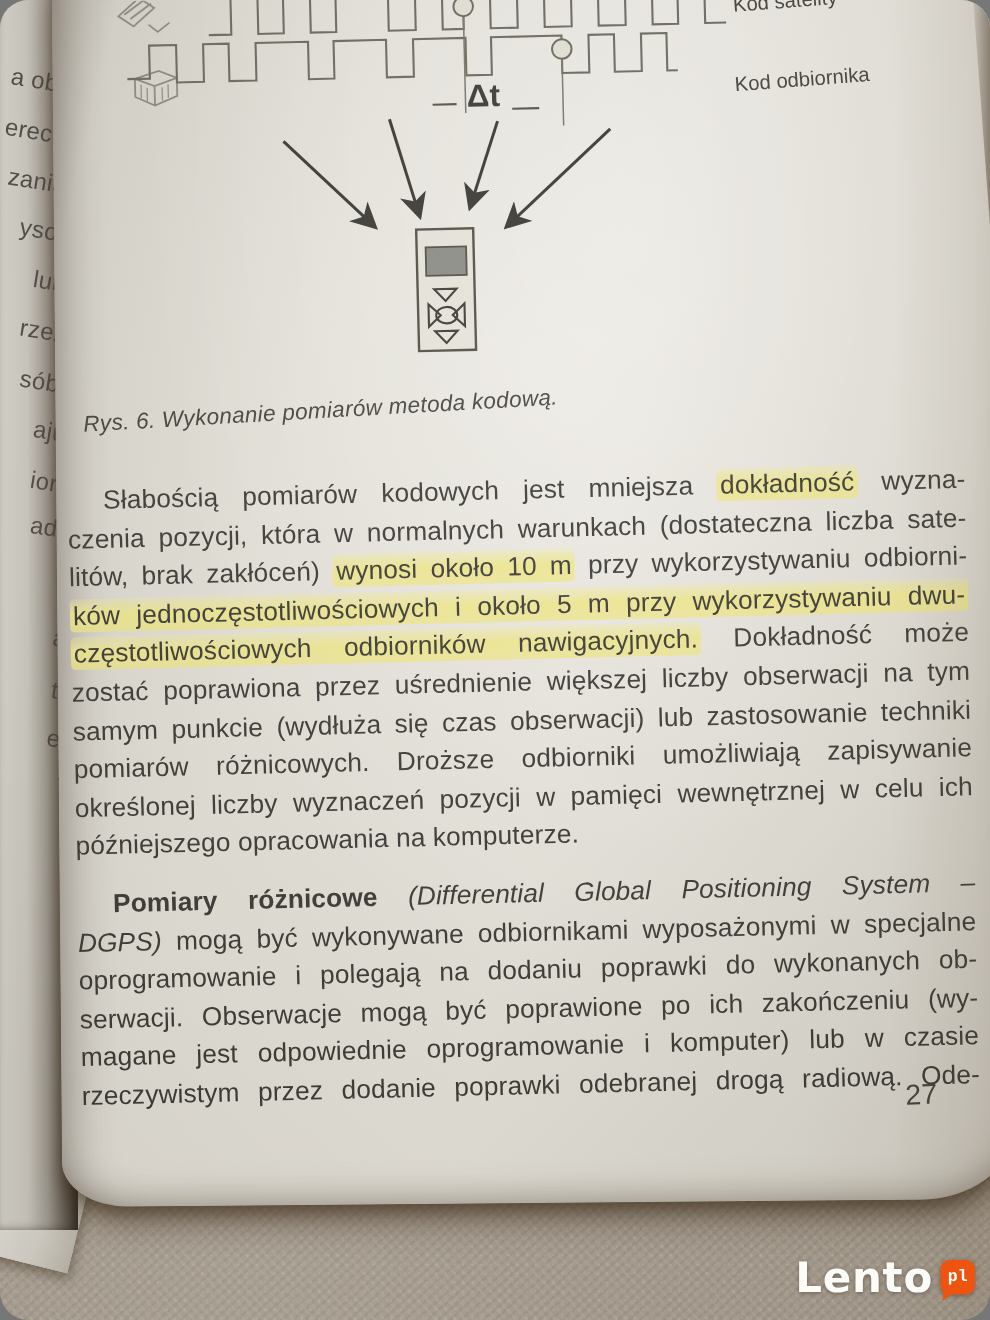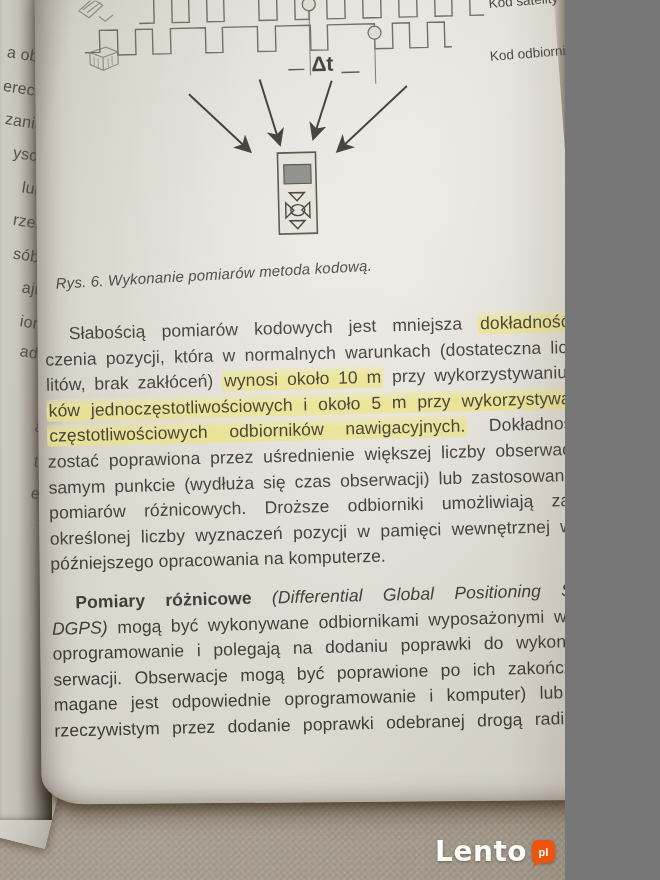--- a/index.html
+++ b/index.html
@@ -6,28 +6,28 @@
     --highlight:#efe892;
     --page-bg:#e0ddd4;
     --text:#3d3b37;
     --fabric:#a69c8e;
     --badge:#ef5310;
     --ink:#5d5a52;
   }
   *{margin:0;padding:0;box-sizing:border-box;}
   body{width:660px;height:880px;overflow:hidden;background:#777;
        font-family:"Liberation Sans","DejaVu Sans",sans-serif;}
-  .photo{position:relative;width:565px;height:880px;overflow:hidden;
+  .photo{position:relative;width:660px;height:880px;overflow:hidden;
          background:
            radial-gradient(circle at 25% 95%, rgba(255,255,250,.14), transparent 55%),
            repeating-linear-gradient(48deg, rgba(255,255,255,.06) 0 2px, transparent 2px 5px),
            repeating-linear-gradient(-42deg, rgba(60,50,35,.08) 0 2px, transparent 2px 5px),
            radial-gradient(rgba(255,255,255,.12) 16%, transparent 18%),
            var(--fabric);
-         background-size:auto,auto,auto,6px 6px,auto;}
+         background-size:auto,auto,auto,6px 6px,auto;border-radius:19px;}
   
   .page-under{position:absolute;left:-12px;top:742px;width:70px;height:100px;
               background:linear-gradient(100deg,#f0eee7,#d6d3ca 70%,#bdb9af);
               transform:rotate(14deg);box-shadow:2px 4px 8px rgba(60,45,25,.45);}
   
   .left-sliver{position:absolute;left:0;top:-10px;width:52px;height:830px;
                background:linear-gradient(90deg,#d7d4cc 0%,#ccc9c1 35%,#a29d94 62%,#6b655c 82%,#474239 100%);
                box-shadow:inset -3px 0 6px rgba(30,25,18,.5);}
   .frag{position:absolute;right:8px;white-space:nowrap;font-size:16px;color:#4e4b45;
         transform:rotate(9deg);letter-spacing:.2px;}
@@ -68,21 +68,21 @@
   .light{position:absolute;inset:0;pointer-events:none;
          background:
            linear-gradient(90deg,transparent 90%,rgba(110,90,70,.10)),
            radial-gradient(circle at 55% 28%, rgba(255,255,255,.09), rgba(40,30,15,.07) 80%);}
   
   .watermark{position:absolute;right:10px;bottom:12px;display:flex;align-items:center;gap:5px;}
   .wm-text{font-family:"DejaVu Sans",sans-serif;font-weight:bold;font-size:28px;color:#fbfbf8;
            text-shadow:0 1px 3px rgba(40,30,20,.45);letter-spacing:.5px;}
   .wm-badge{position:relative;width:23px;height:23px;background:var(--badge);border-radius:6px;
             display:flex;align-items:center;justify-content:center;
-            font-family:Liberation Sans, sans-serif;font-weight:bold;font-size:11px;color:#fff;
+            font-family:Liberation Mono, monospace;font-weight:bold;font-size:11px;color:#fff;
             box-shadow:0 1px 3px rgba(40,30,20,.4);}
   .wm-badge::after{content:"";position:absolute;left:2px;bottom:-5px;
                    border:5px solid transparent;border-top-color:var(--badge);
                    border-left-color:var(--badge);transform:rotate(8deg);}
   svg text{font-family:"Liberation Sans","DejaVu Sans",sans-serif;}
 </style>
 </head>
 <body>
 
 <div class="photo">

